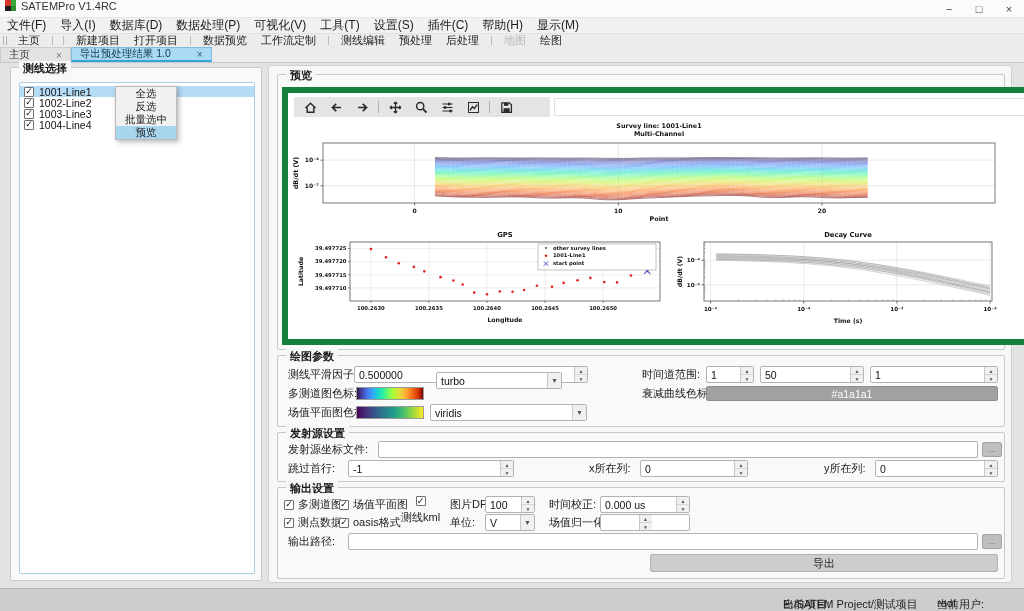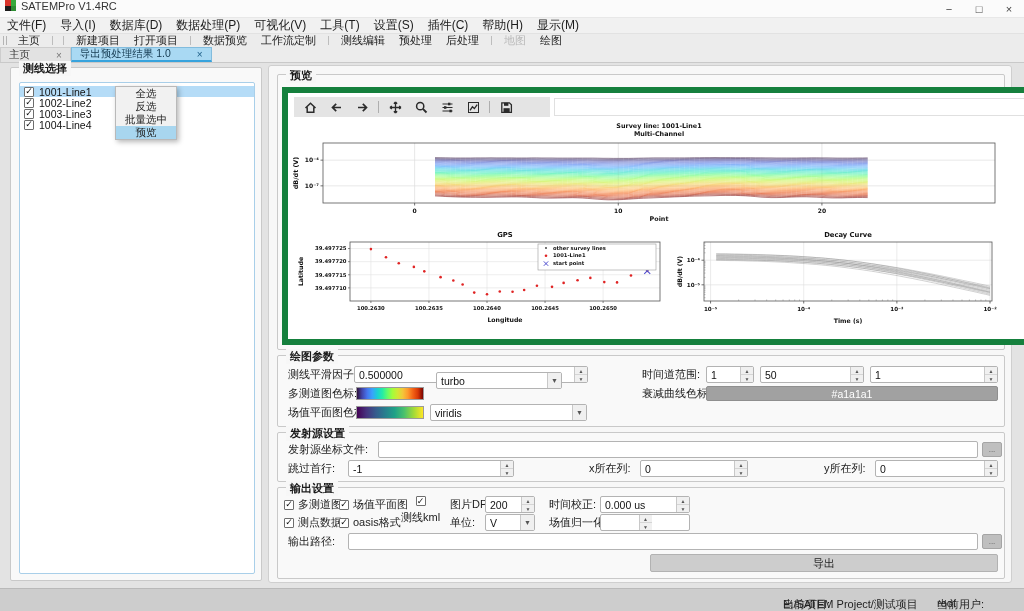--- a/index.html
+++ b/index.html
@@ -569,21 +569,21 @@
         <div class="check-inline" style="left:61px;top:8px;">
           <span class="checkbox checked"></span>
           <span>场值平面图</span>
         </div>
         <div class="check-inline" style="left:123px;top:8px;flex-direction:column;">
           <span class="checkbox checked"></span>
           <span>测线kml</span>
         </div>
         <span class="lbl" style="left:172px;top:8px;">图片DPI:</span>
         <div class="field" style="left:207px;top:8px;width:50px;">
-          <span class="val">200</span>
+          <span class="val">100</span>
           <span class="spin-btns">
               <span>▲</span>
               <span>▼</span>
             </span>
         </div>
         <span class="lbl" style="left:271px;top:8px;">时间校正:</span>
         <div class="field" style="left:322px;top:8px;width:90px;">
           <span class="val">0.000 us</span>
           <span class="spin-btns">
               <span>▲</span>

